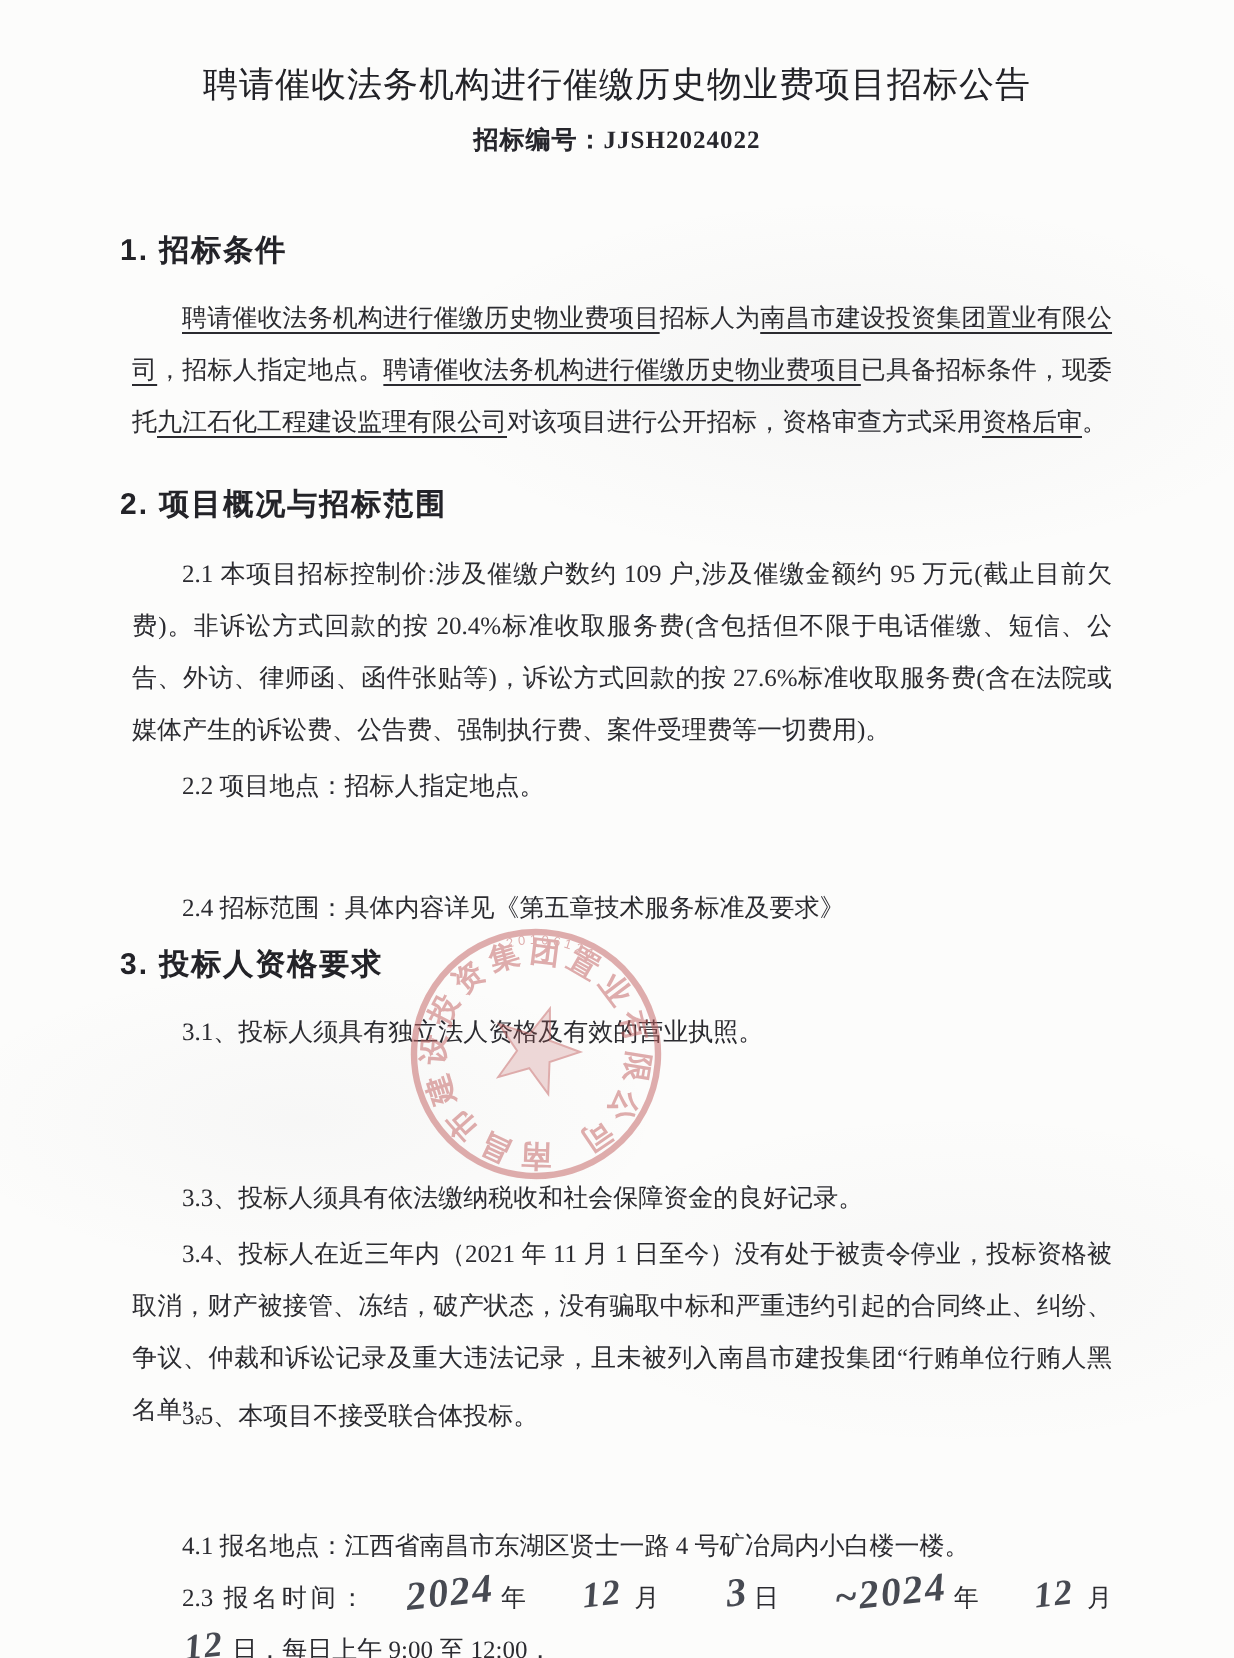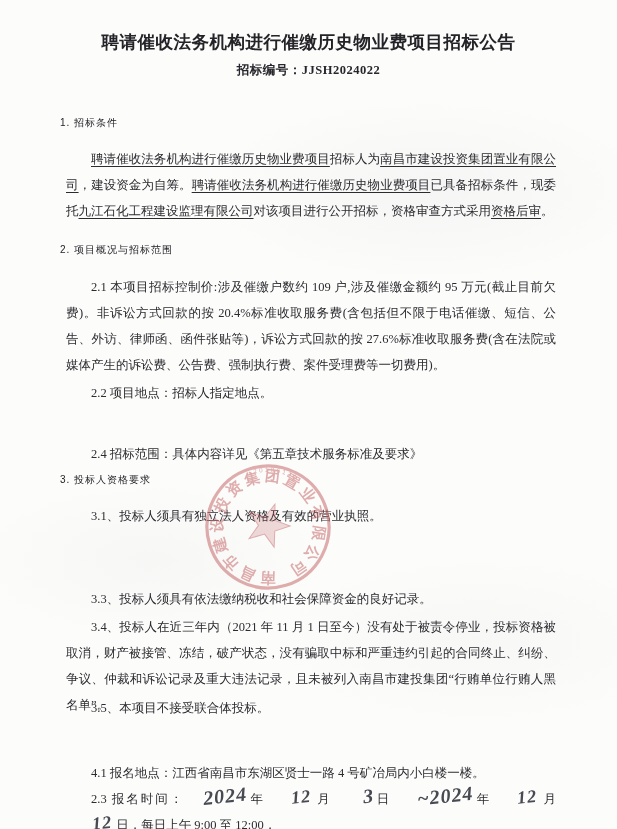--- a/index.html
+++ b/index.html
@@ -15,30 +15,30 @@
     color:#2b2b30;
     background:
       radial-gradient(ellipse 320px 130px at 430px 190px, rgba(120,120,130,0.05), transparent 70%),
       radial-gradient(ellipse 260px 110px at 150px 560px, rgba(120,120,130,0.04), transparent 70%),
       radial-gradient(ellipse 300px 120px at 480px 640px, rgba(120,120,130,0.035), transparent 70%),
       #fcfcfb;
   }
   .blk{position:absolute;left:66px;width:490px;}
   .doc-title{
     left:0;width:617px;text-align:center;
-    font-size:17.5px;font-weight:bold;letter-spacing:0.5px;color:#232328;
+    font-size:17.5px;font-weight:normal;letter-spacing:0.5px;color:#232328;
   }
   .bid-no{
     left:0;width:617px;text-align:center;
     font-size:12.5px;font-weight:bold;color:#26262c;letter-spacing:0.5px;
   }
   .sec-h{
     left:60px;width:500px;
     font-family:"Liberation Sans","DejaVu Sans",sans-serif;
-    font-weight:normal;font-size:10px;color:#232328;letter-spacing:1px;
+    font-weight:bold;font-size:15px;color:#232328;letter-spacing:1px;
   }
   .para{
     font-size:12.5px;line-height:26px;
     text-align:justify;text-justify:inter-ideograph;
     text-indent:2em;color:#2b2b30;
   }
   .u{text-decoration:underline;text-underline-offset:3px;}
   .hw{
     display:inline-block;
     font-style:italic;font-weight:600;
@@ -55,21 +55,21 @@
 
 <div class="page">
 
   <div class="blk doc-title" style="top:30px">聘请催收法务机构进行催缴历史物业费项目招标公告</div>
 
   <div class="blk bid-no" style="top:62px">招标编号：JJSH2024022</div>
 
   <div class="blk sec-h" style="top:116px">1. 招标条件</div>
 
   <div class="blk para" style="top:146px">
-    <span class="u">聘请催收法务机构进行催缴历史物业费项目</span><span>招标人为</span><span class="u">南昌市建设投资集团置业有限公司</span><span>，建设资金为自筹。</span><span class="u">聘请催收法务机构进行催缴历史物业费项目</span><span>已具备招标条件，现委托</span><span class="u">九江石化工程建设监理有限公司</span><span>对该项目进行公开招标，资格审查方式采用</span><span class="u">资格后审</span><span>。</span>
+    <span class="u">聘请催收法务机构进行催缴历史物业费项目</span><span>招标人为</span><span class="u">南昌市建设投资集团置业有限公司</span><span>，招标人指定地点。</span><span class="u">聘请催收法务机构进行催缴历史物业费项目</span><span>已具备招标条件，现委托</span><span class="u">九江石化工程建设监理有限公司</span><span>对该项目进行公开招标，资格审查方式采用</span><span class="u">资格后审</span><span>。</span>
   </div>
 
   <div class="blk sec-h" style="top:243px">2. 项目概况与招标范围</div>
 
   <div class="blk para" style="top:274px">2.1 本项目招标控制价:涉及催缴户数约 109 户,涉及催缴金额约 95 万元(截止目前欠费)。非诉讼方式回款的按 20.4%标准收取服务费(含包括但不限于电话催缴、短信、公告、外访、律师函、函件张贴等)，诉讼方式回款的按 27.6%标准收取服务费(含在法院或媒体产生的诉讼费、公告费、强制执行费、案件受理费等一切费用)。</div>
   <div class="blk para" style="top:380px">2.2 项目地点：招标人指定地点。</div>
   <div class="blk para" style="top:441px">2.4 招标范围：具体内容详见《第五章技术服务标准及要求》</div>
 
   <div class="blk sec-h" style="top:473px">3. 投标人资格要求</div>
 

